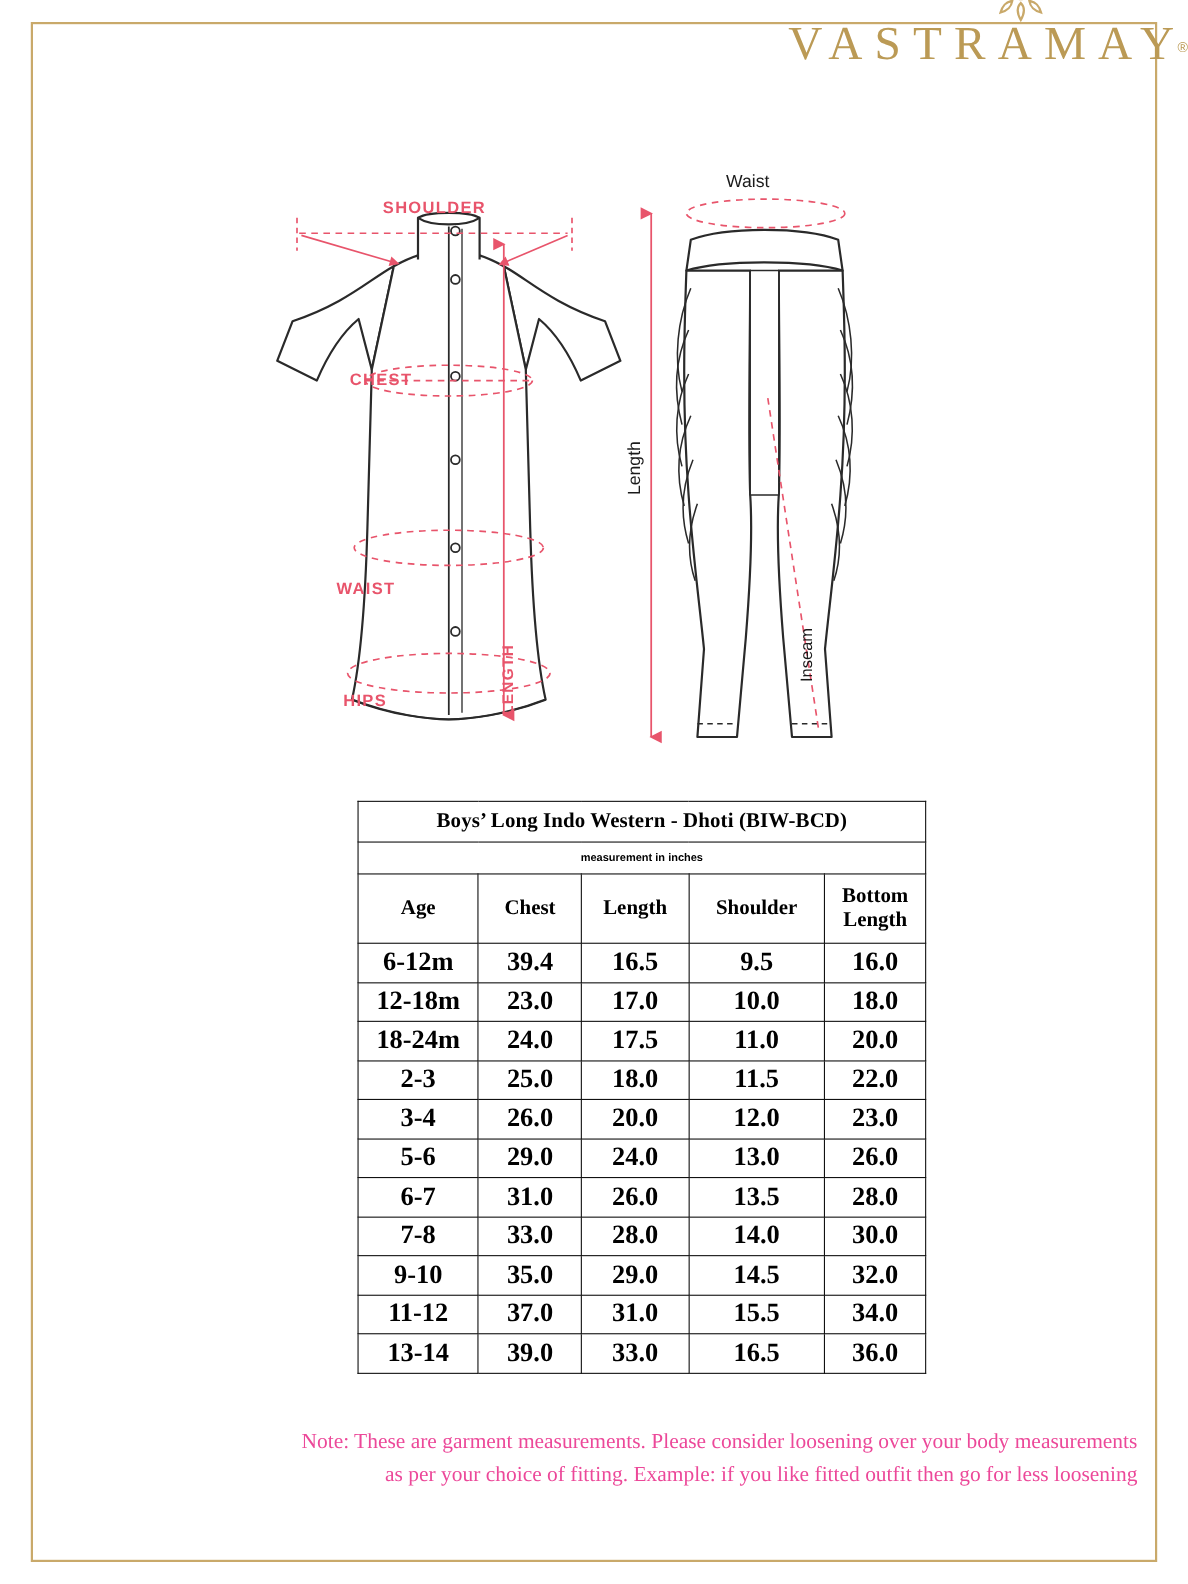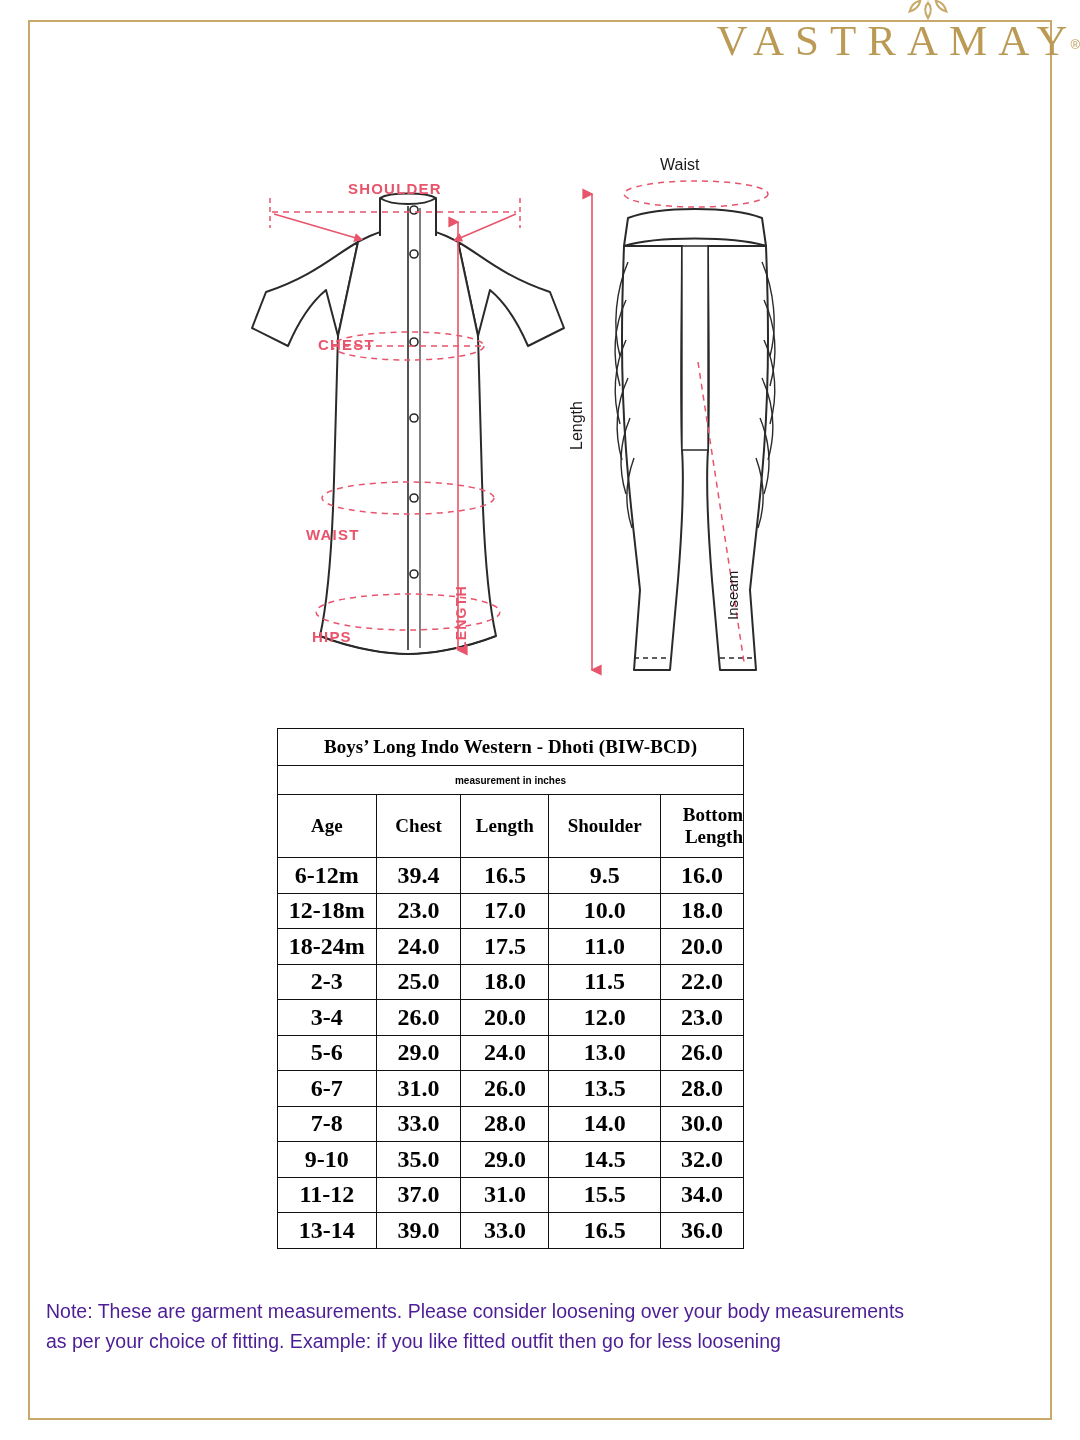--- a/index.html
+++ b/index.html
@@ -88,22 +88,23 @@
 
   
   .table-wrap {
     position: absolute;
     left: 277px;
     top: 728px;
     width: 467px;
   }
   table.size-table {
     border-collapse: collapse;
-    width: 467px;
+    width: 517px;
     font-family: "Liberation Serif", serif;
+    margin-left: 48px;
   }
   table.size-table td, table.size-table th {
     border: 1px solid #111;
     text-align: center;
     padding: 0;
     font-weight: bold;
     color: #000;
   }
   .tbl-title td {
     font-size: 19px;
@@ -115,42 +116,42 @@
     height: 28px;
     font-family: "Liberation Sans", sans-serif;
     font-weight: bold;
   }
   .tbl-head th {
     font-size: 19px;
     height: 62px;
     vertical-align: middle;
     line-height: 1.15;
   }
-  .tbl-head th.two-line span { display: block; text-align: right; }
+  .tbl-head th.two-line span { display: block; }
   .tbl-body td {
     font-size: 24px;
     height: 34.5px;
   }
   col.c-age { width: 99px; }
   col.c-chest { width: 85px; }
   col.c-length { width: 88px; }
   col.c-shoulder { width: 112px; }
   col.c-bottom { width: 83px; }
 
   
   .note {
     position: absolute;
     left: 46px;
     top: 1296px;
     width: 988px;
-    text-align: left;
+    text-align: right;
     font-size: 19.5px;
     line-height: 1.55;
-    color: #4c1d95;
-    font-family: Liberation Sans, sans-serif;
+    color: #ec4899;
+    font-family: Liberation Serif, serif;
   }
   .note .l2 { display: block; }
 </style>
 </head>
 <body>
 
 <div class="page">
 
   <div class="page-border"></div>
 

